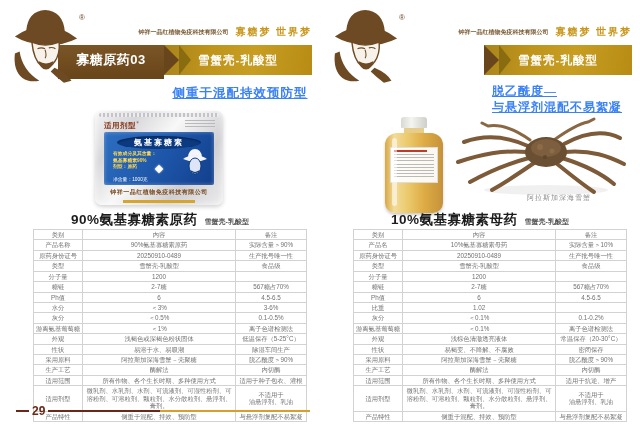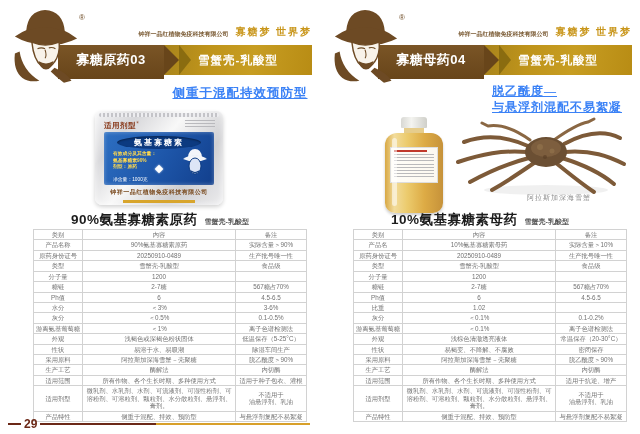--- a/index.html
+++ b/index.html
@@ -6,21 +6,21 @@
   html,body { width:640px; height:434px; background:#fff; overflow:hidden;
               font-family:"Liberation Sans", sans-serif; }
   .spread { position:relative; width:640px; height:434px; background:#fff; }
   .page  { position:absolute; top:0; width:320px; height:434px; }
   .page-left  { left:0; }
   .page-right { left:320px; }
 
   
   .logo { position:absolute; left:13px; top:4px; width:66px; height:82px; z-index:3; }
   .regmark { position:absolute; left:79px; top:13px; font-size:8px; color:#6d4a24; z-index:3; }
-  .head-line { position:absolute; right:8px; top:25px; display:flex; align-items:flex-end; gap:7px; }
+  .head-line { position:absolute; right:8px; top:25px; display:flex; align-items:center; gap:7px; }
   .company  { font-size:6px; color:#7a5a33; font-weight:bold; }
   .slogans  { font-family:"Liberation Serif", serif; font-weight:bold; font-size:10px;
               color:#c9961b; letter-spacing:2px; }
 
   .banner { position:absolute; left:58px; top:45px; width:254px; height:30px; }
   .banner-brown { position:absolute; left:0; top:0; width:106px; height:34px;
                   background:linear-gradient(#7a5526,#68451a); color:#fff; font-weight:bold;
                   font-size:13px; line-height:30px; text-align:center; 
                   letter-spacing:0.5px; }
   .banner-gold  { position:absolute; left:106px; right:0; top:0; height:30px;
@@ -91,22 +91,22 @@
   .psubtitle { font-size:7px; font-weight:bold; color:#555; margin-left:7px; }
 
   
   .spec { position:absolute; left:33px; top:229px; width:274px; border-collapse:collapse;
           table-layout:fixed; font-size:6.3px; color:#717171; }
   .spec th, .spec td { border:1px solid #d2d2d2; text-align:center; vertical-align:middle;
           padding:1px 2px; line-height:1.18; font-weight:normal; white-space:pre-line;
           height:8px; overflow:hidden; }
 
   
-  .footer { position:absolute; top:404px; left:8px; right:10px; height:14px;
-            display:flex; align-items:center;margin-top:13px; }
+  .footer { position:absolute; top:404px; left:16px; right:10px; height:14px;
+            display:flex; align-items:center; }
   .bar { height:2px; }
   .bar-maroon { background:#6b2817; }
   .bar-gold   { background:#d8a02a; }
   .dash { width:13px; height:2px; background:#6b2817; flex:none; }
   .pagenum { color:#6b2817; font-weight:bold; font-size:12px; margin:0 3px; flex:none; }
   .f-m { flex:0.75; } .f-g { flex:1; }
 </style>
 </head>
 <body>
 
@@ -278,21 +278,20 @@
       <path d="M27 59 q8 5 16 0 q-2 9 -8 9 q-6 0 -8 -9 Z" fill="#6d4a24"></path>
       <path d="M7 49 Q10 69 28 80 Q17 82 10 77 Q0 69 2 51 Z" fill="#6d4a24"></path>
       <path d="M44 66 Q58 72 62 80 L54 82 Q46 76 40 70 Z" fill="#6d4a24"></path>
     </svg>
     <span class="regmark">®</span>
     <div class="head-line">
       <span class="company">钟祥一品红植物免疫科技有限公司</span>
       <span class="slogans">寡糖梦  世界梦</span>
     </div>
     <div class="banner">
-      <div class="banner-brown">寡糖母药04</div>
       <div class="banner-chevron2"></div>
       <div class="banner-chevron"></div>
       <div class="banner-gold">雪蟹壳-乳酸型</div>
     </div>
     <div class="tagline tagline-right">脱乙酰度—
 与悬浮剂混配不易絮凝</div>
 
     <div class="bottle">
       <div class="bottle-cap"></div>
       <div class="bottle-neck"></div>

